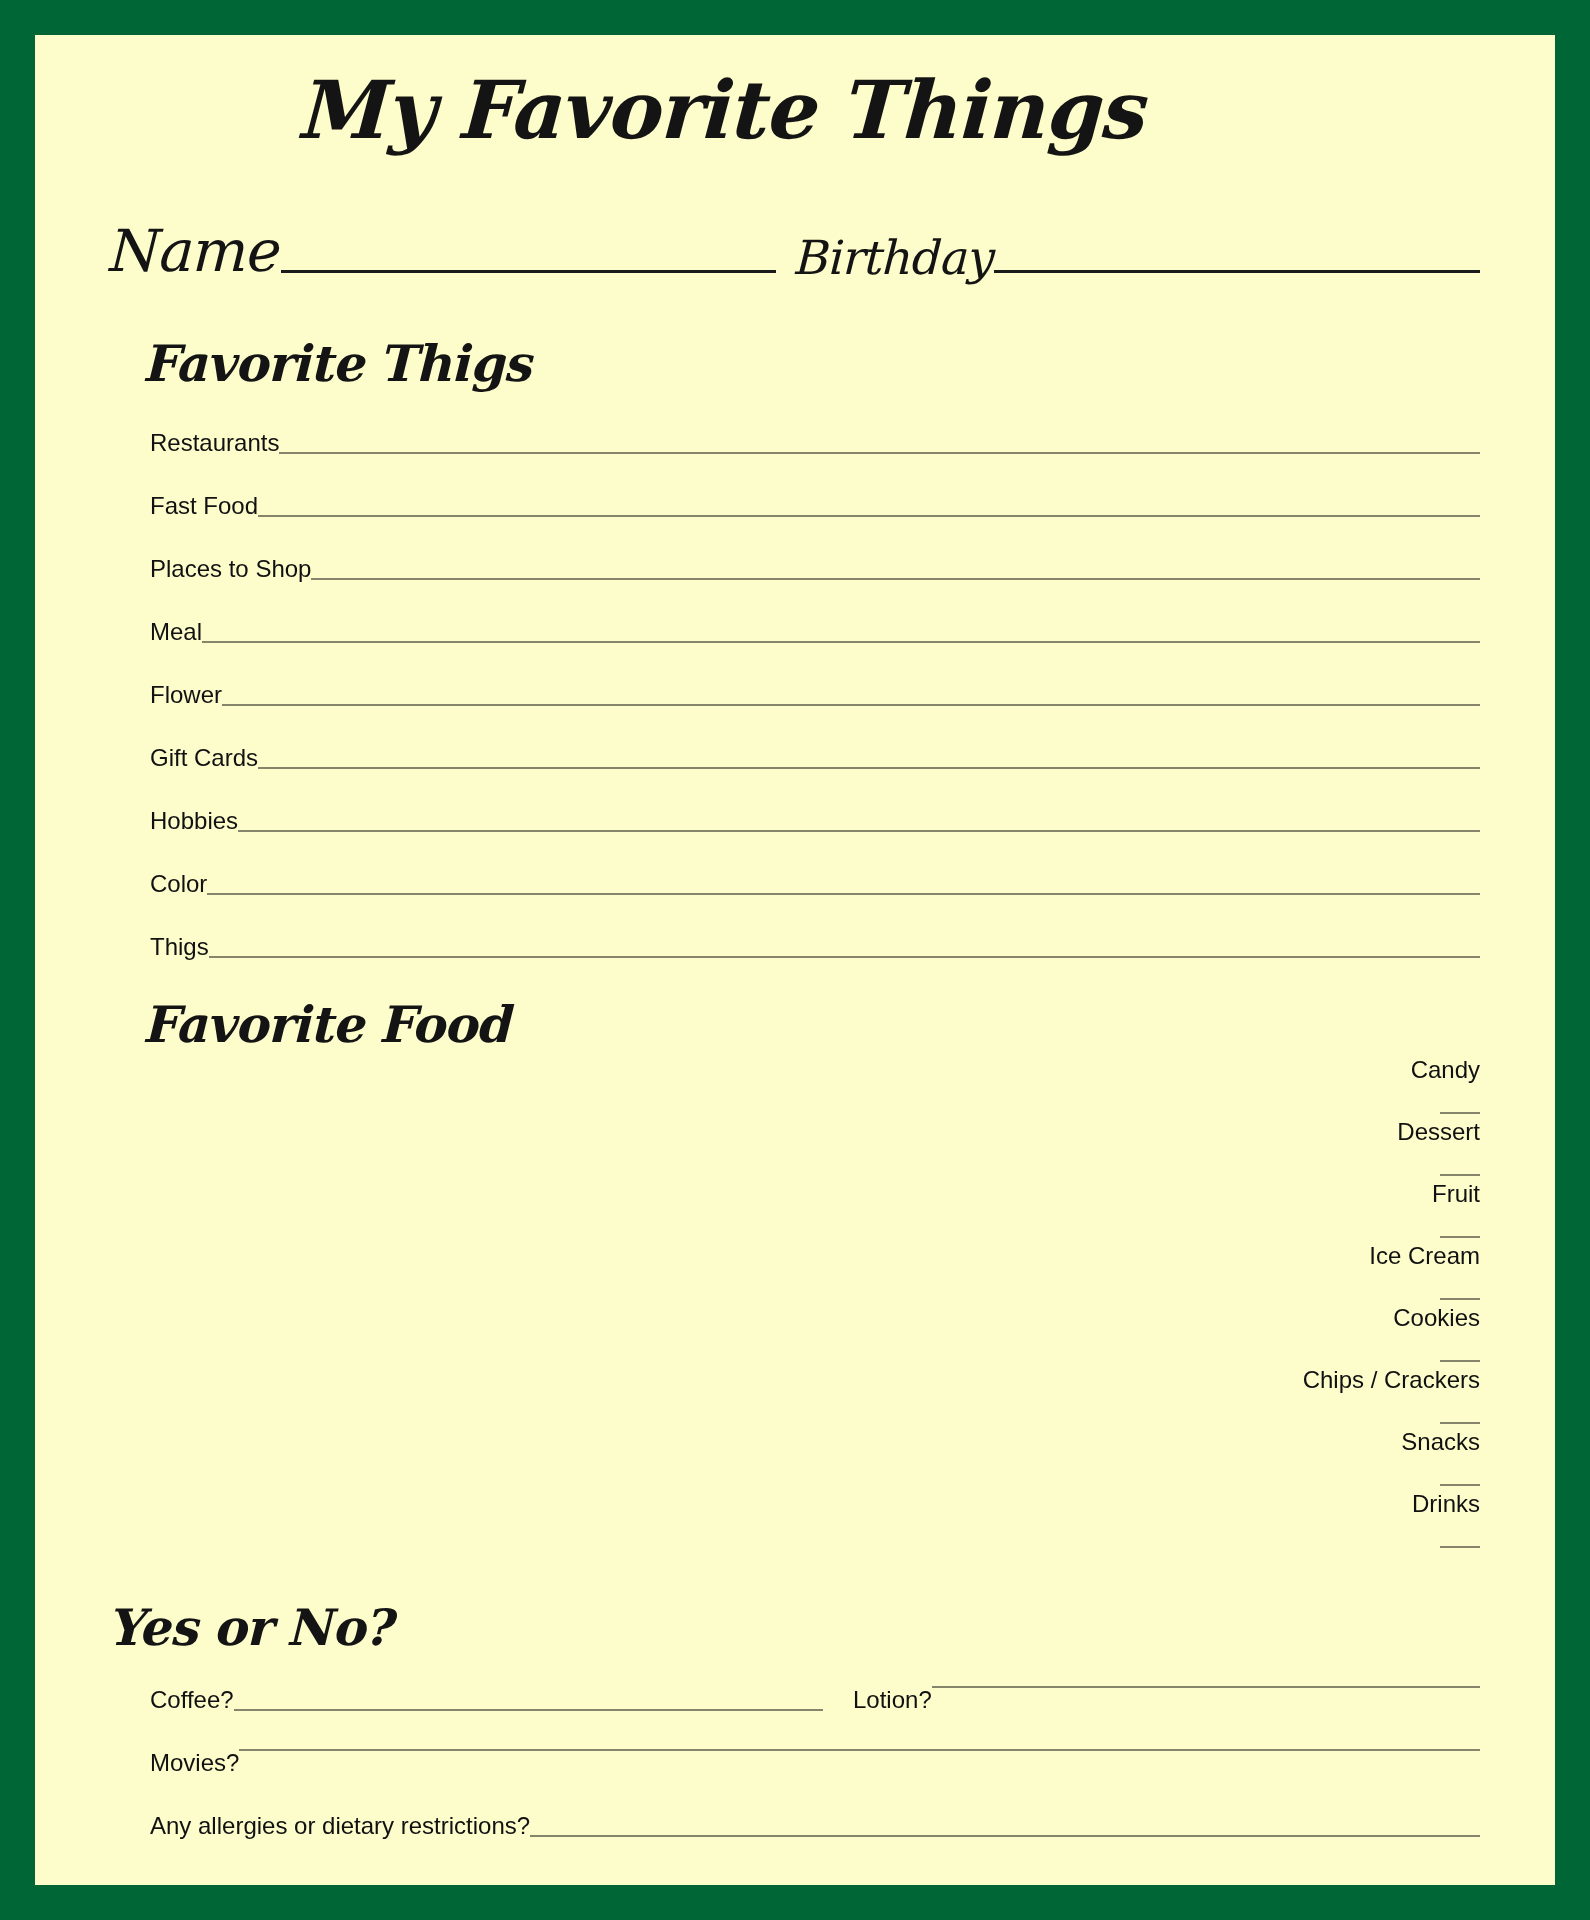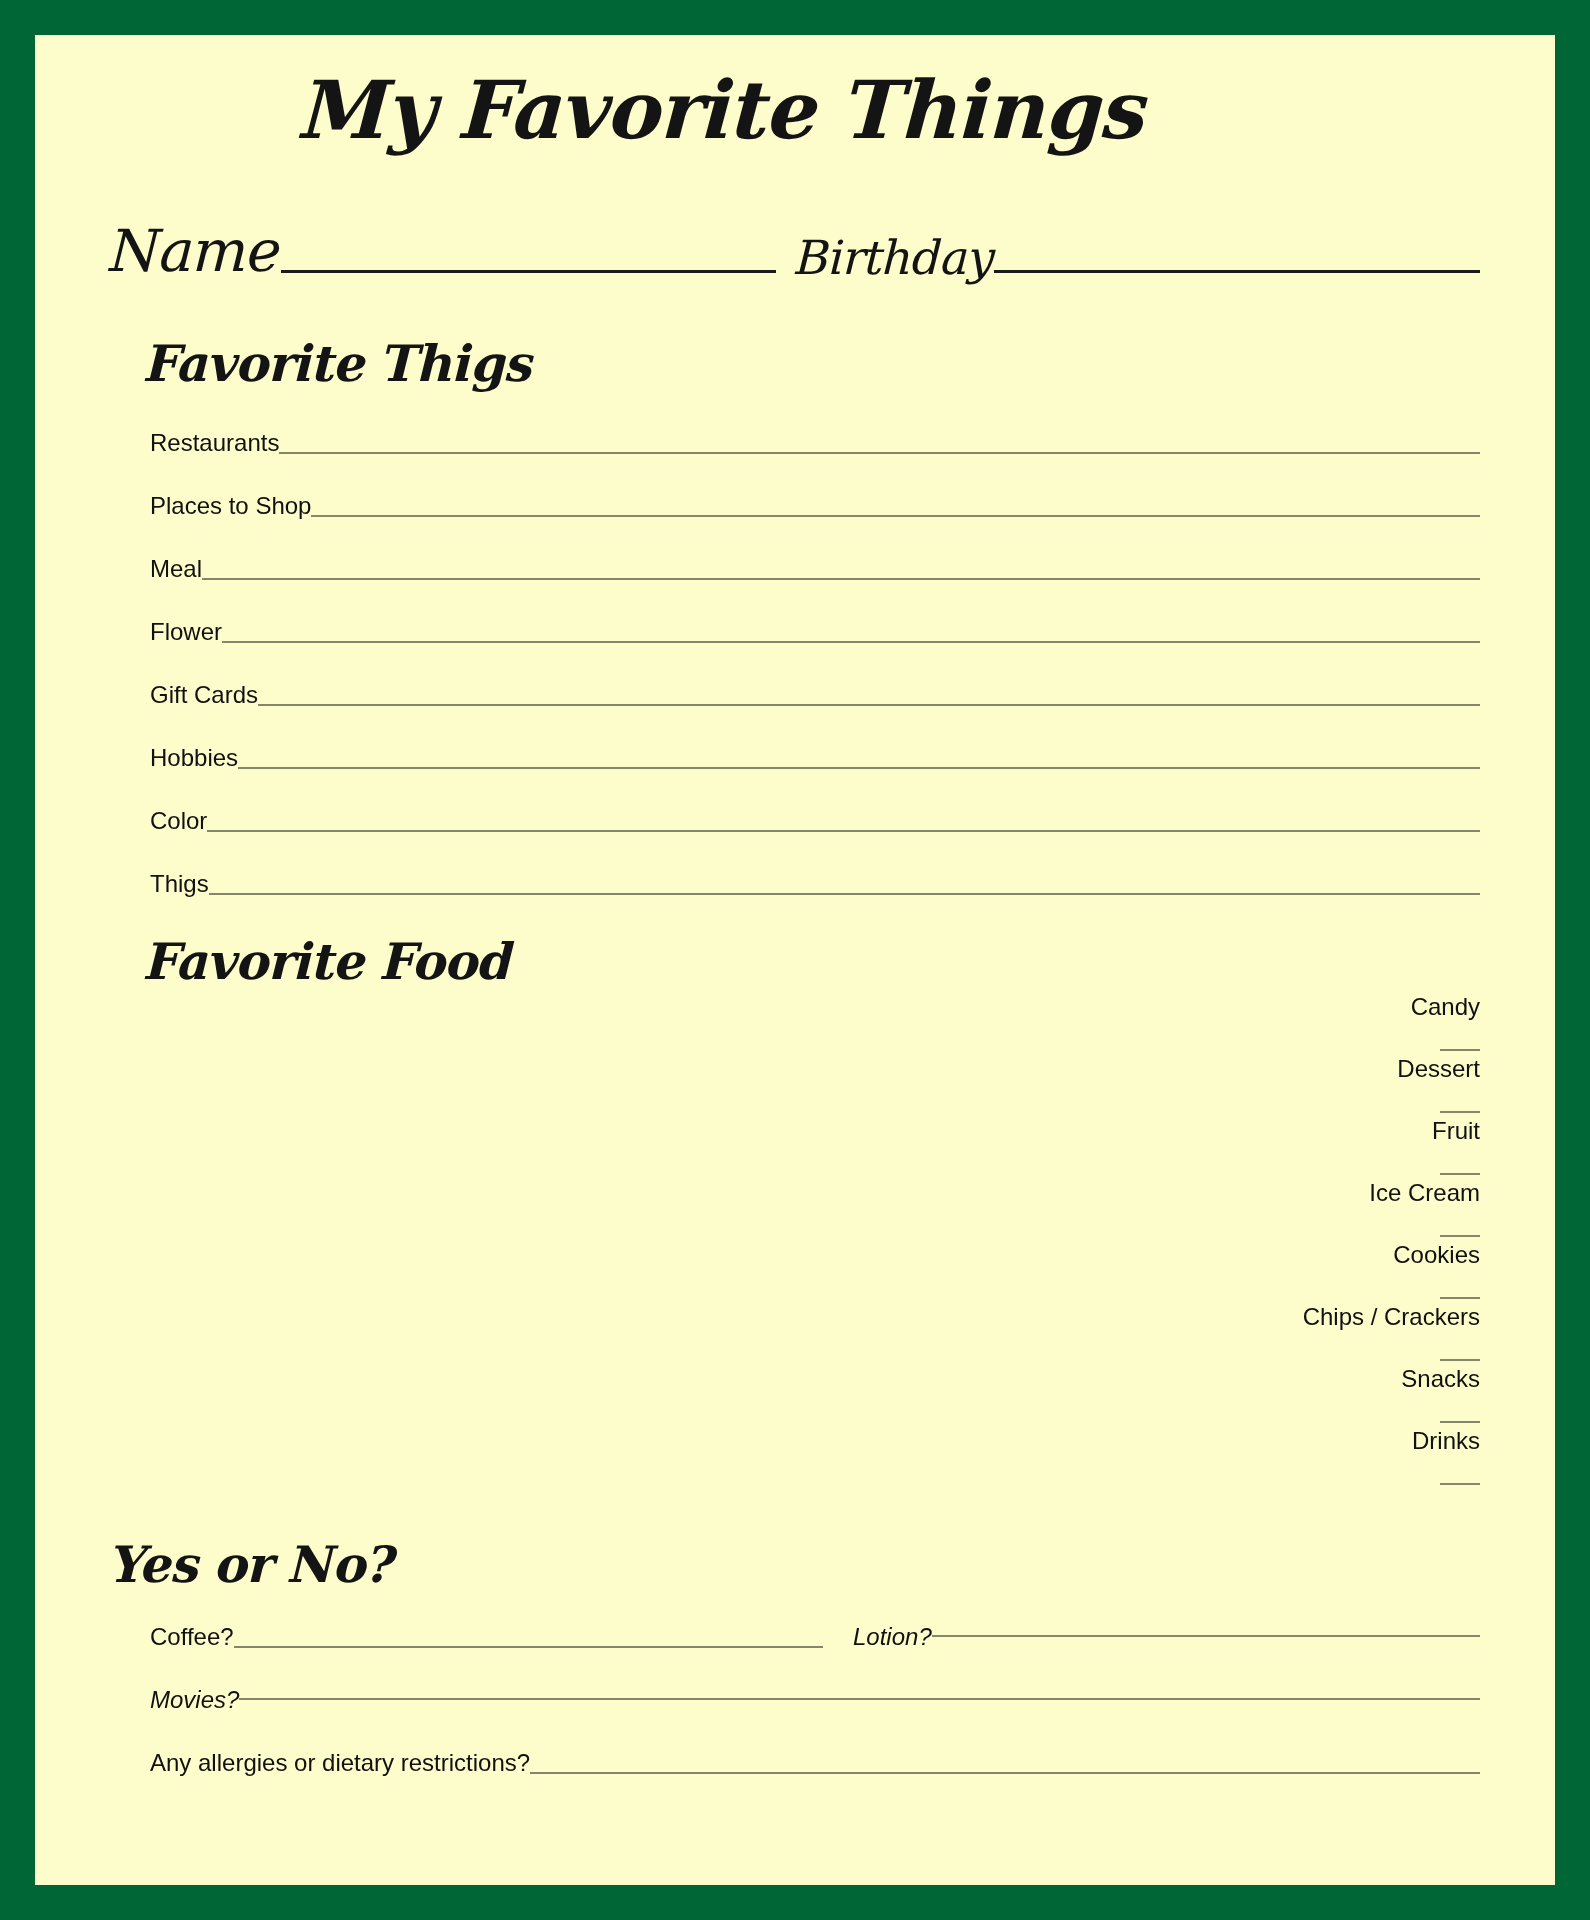--- a/index.html
+++ b/index.html
@@ -80,42 +80,45 @@
   .half-left {
     flex: 0 0 703px;
     display: flex;
     align-items: flex-end;
     padding-right: 30px;
     box-sizing: border-box;
   }
   .half-right {
     flex: 1 1 auto;
     display: flex;
-    align-items: center;
-    font-style: italic;
+    align-items: flex-start;
   }
 </style>
 </head>
 <body>
 
 <div class="sheet">
 
   <h1 class="script title">My Favorite Things</h1>
 
   <div class="name-row">
     <span class="script name-label">Name</span>
     <span class="ink-line name-line"></span>
     <span class="script birthday-label">Birthday</span>
     <span class="ink-line birthday-line"></span>
   </div>
 
   <h2 class="script section-heading sh-1">Favorite Thigs</h2>
 
   <div class="frow">
     <span class="flabel">Restaurants</span>
+    <span class="fline"></span>
+  </div>
+  <div class="frow">
+    <span class="flabel">Fast Food</span>
     <span class="fline"></span>
   </div>
   <div class="frow">
     <span class="flabel">Places to Shop</span>
     <span class="fline"></span>
   </div>
   <div class="frow">
     <span class="flabel">Meal</span>
     <span class="fline"></span>
   </div>

